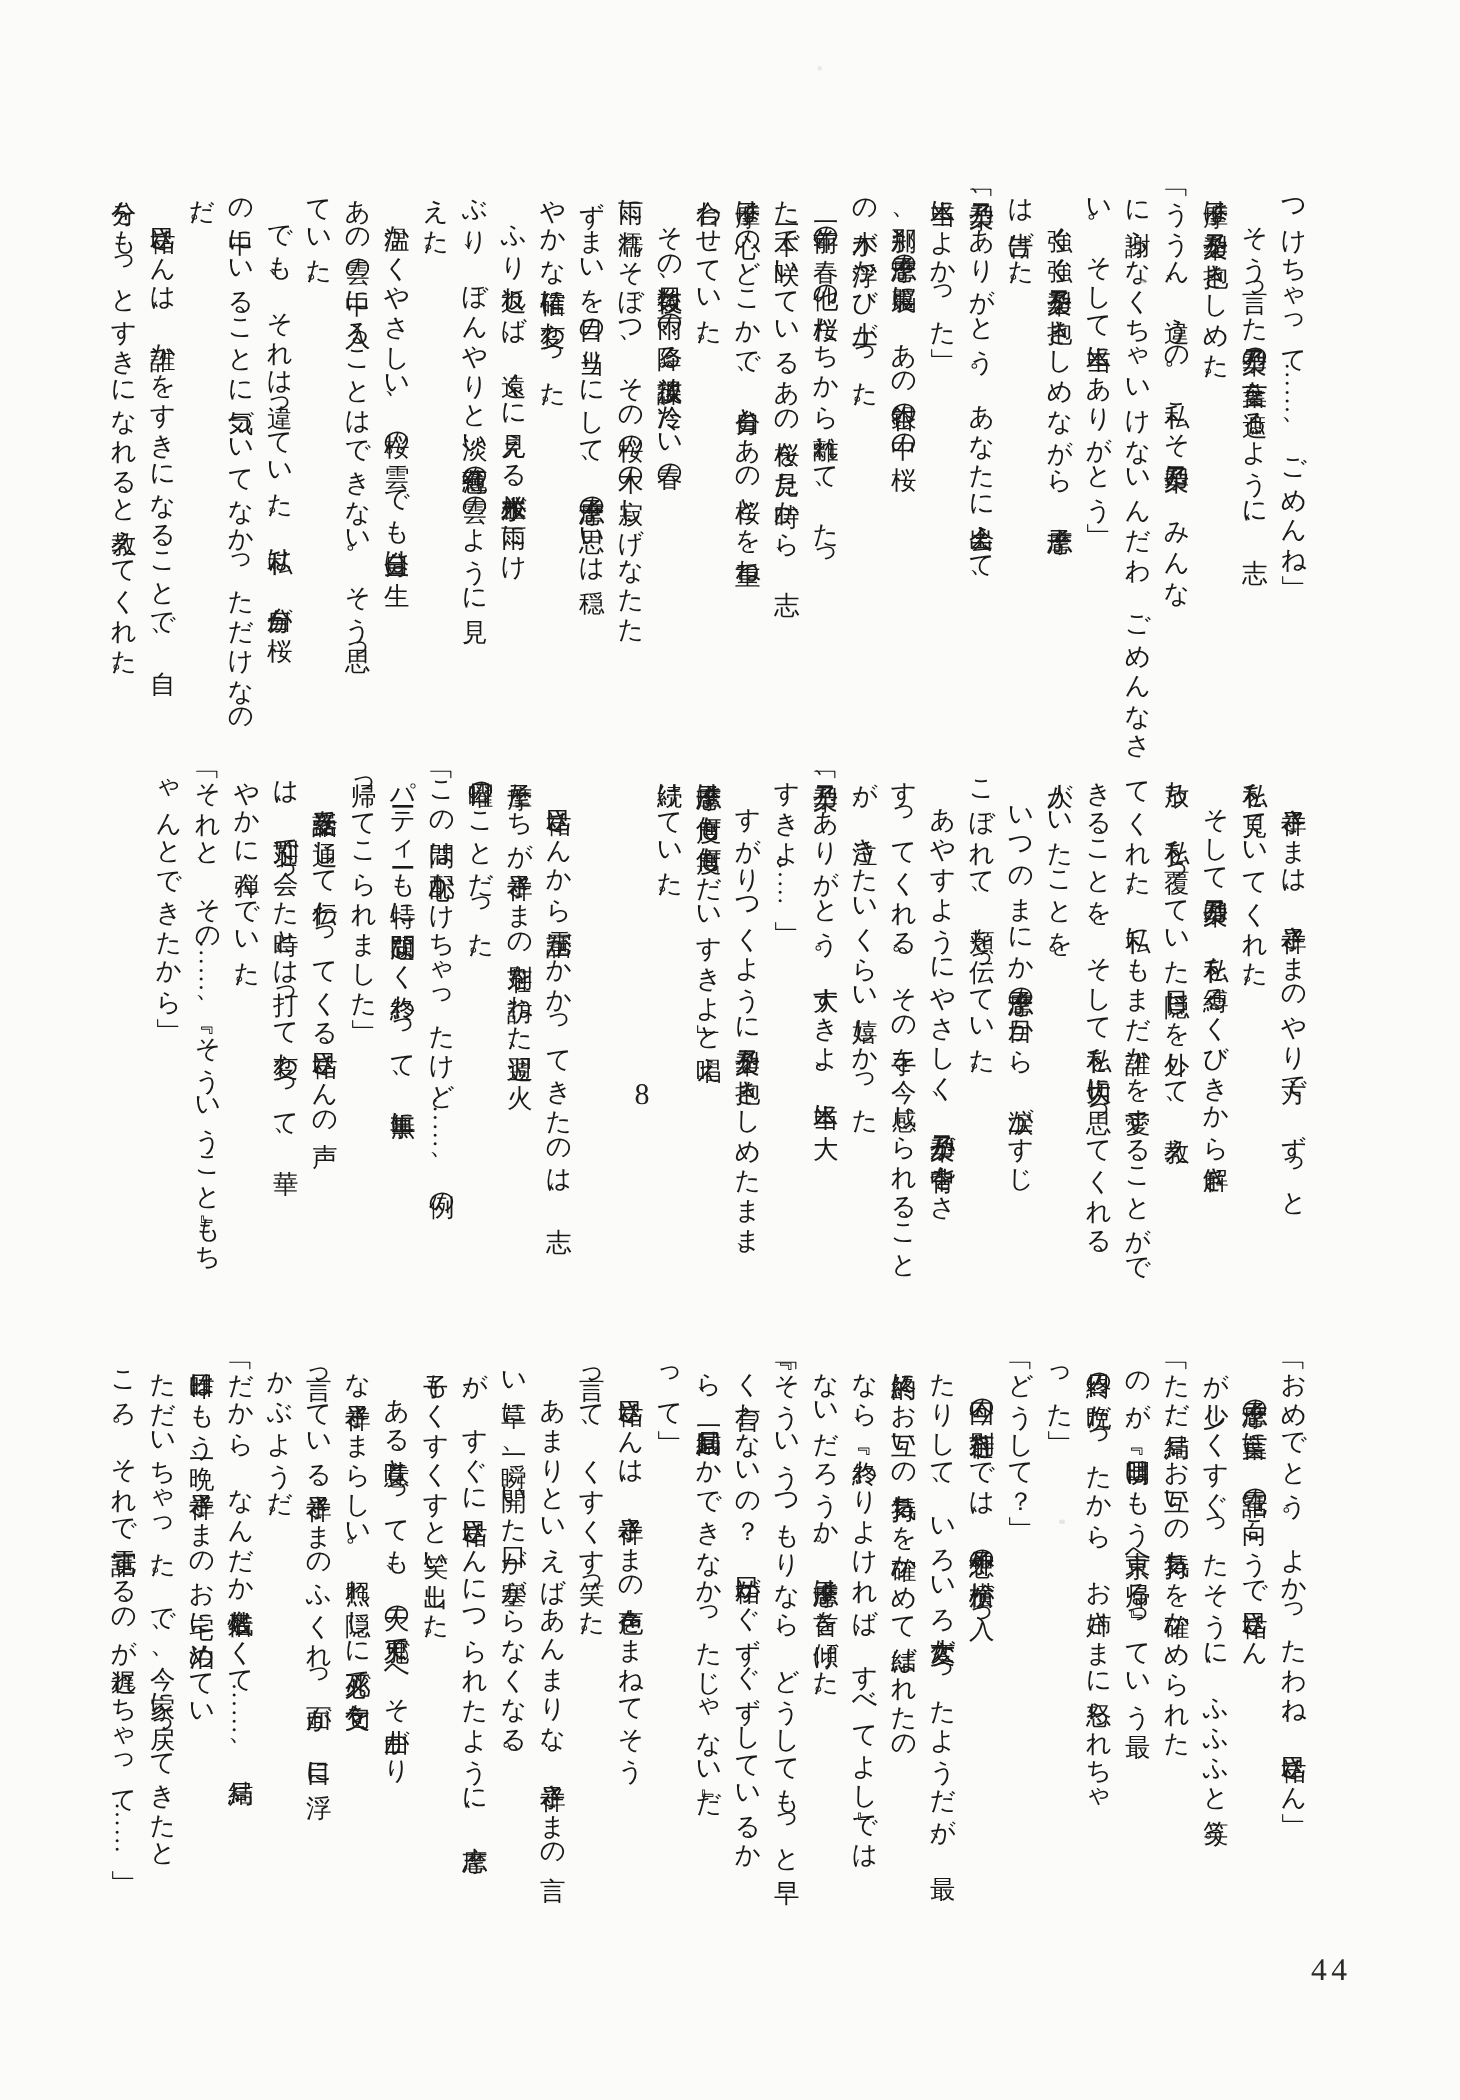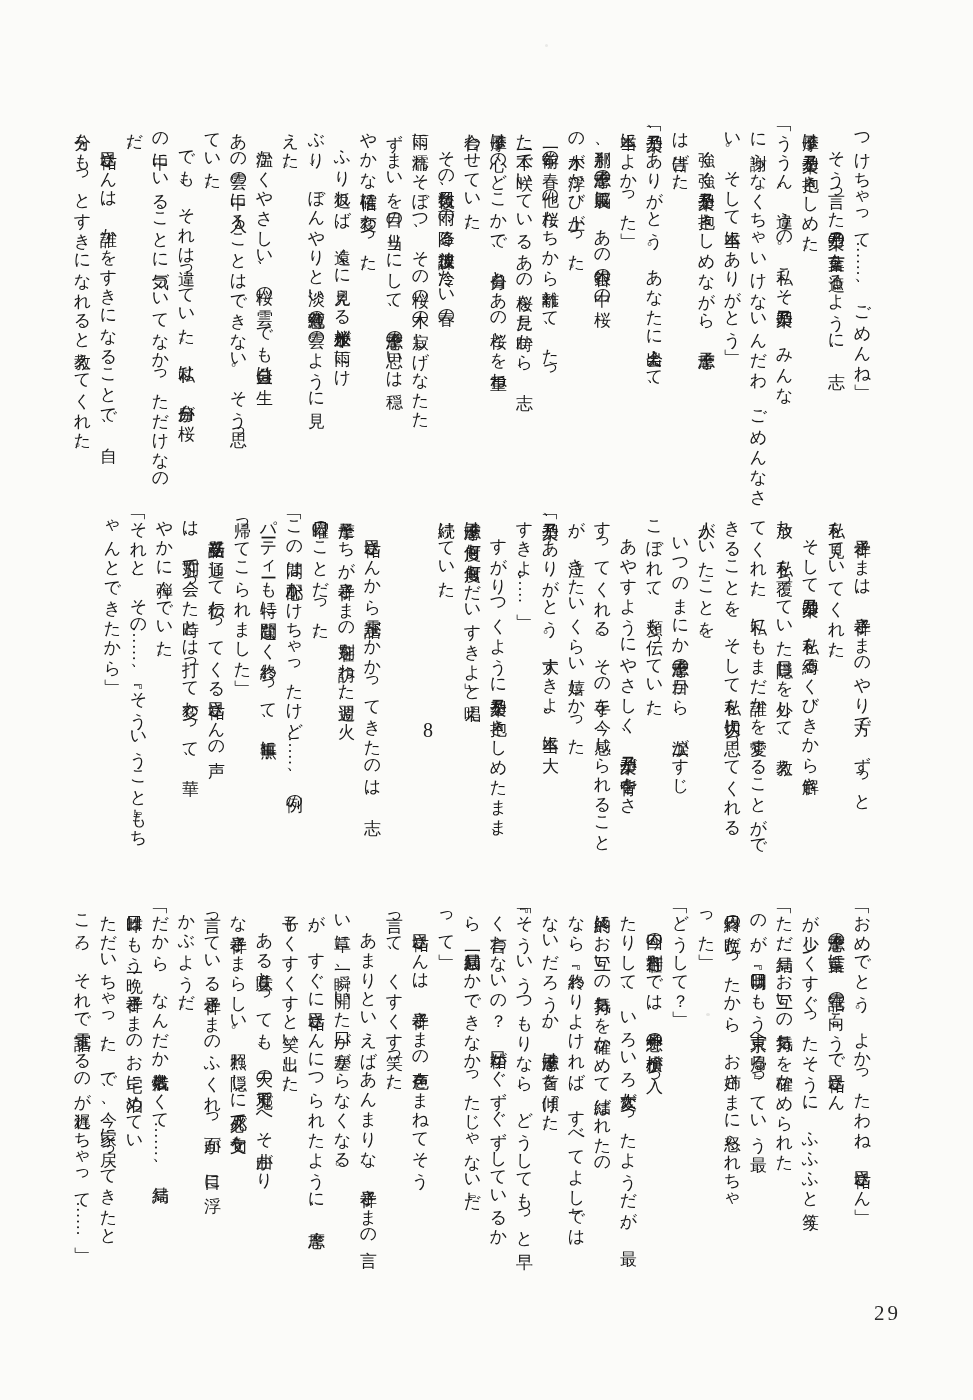--- a/index.html
+++ b/index.html
@@ -170,18 +170,18 @@
       <div class="column">　ある意味とっても、天の邪鬼でへそ曲がり</div>
       <div class="column">な祥子さまらしい。照れ隠しに必死で文句を</div>
       <div class="column">言っている祥子さまのふくれっ面が、目に浮</div>
       <div class="column">かぶようだ。</div>
       <div class="column">「だから、なんだか名残惜しくて……、結局</div>
       <div class="column">昨日はもう一晩、祥子さまのお宅に泊めてい</div>
       <div class="column">ただいちゃった。で、今、家に戻ってきたと</div>
       <div class="column">ころ。それで電話するのが遅れちゃって……」</div>
     </div>
 
-  <div class="page-number">29</div>
+  <div class="page-number">44</div>
 
   <div class="speck speck-1"></div>
   <div class="speck speck-2"></div>
   <div class="speck speck-3"></div>
 </div>
 
 </body></html>

